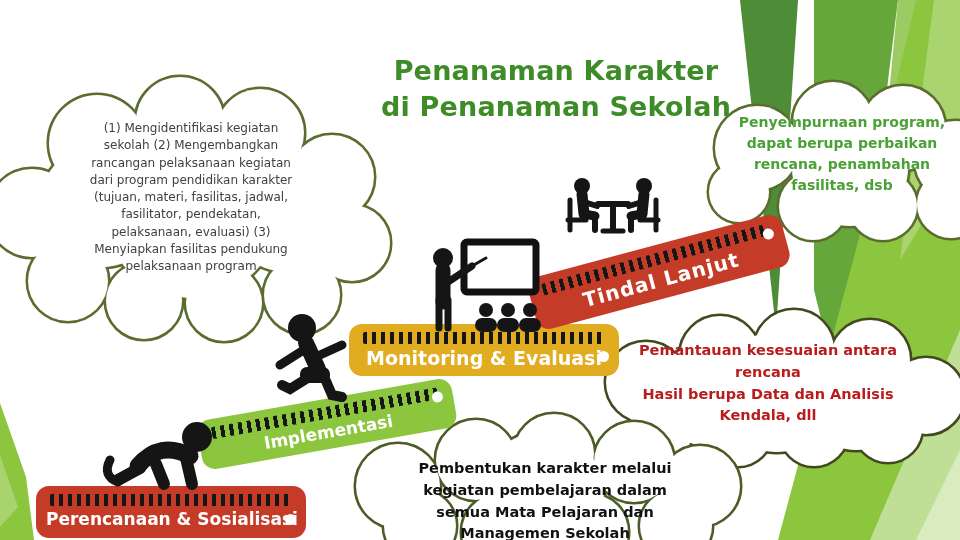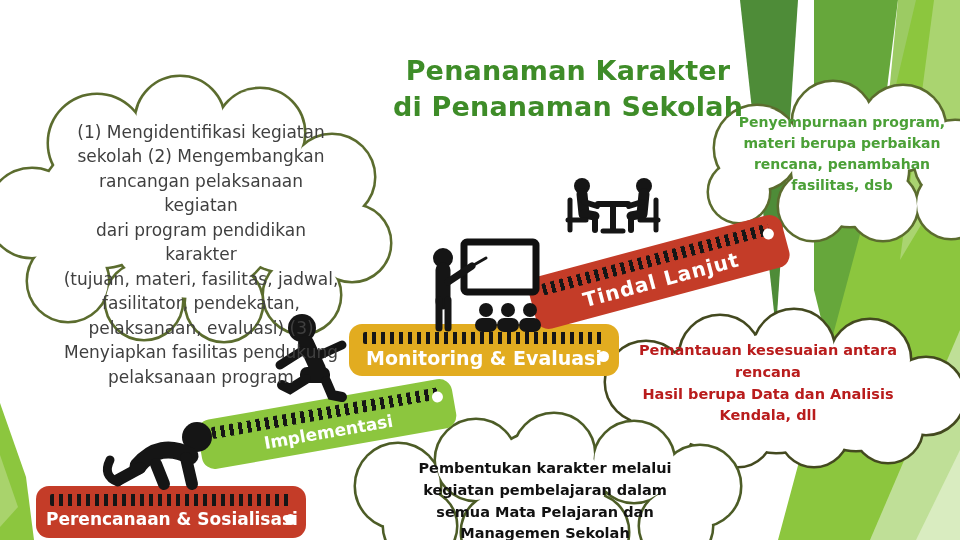--- a/index.html
+++ b/index.html
@@ -5,28 +5,28 @@
   html,body{margin:0;padding:0;}
   .slide{position:relative;width:960px;height:540px;background:#ffffff;overflow:hidden;
          font-family:"DejaVu Sans","Liberation Sans",sans-serif;}
 
   
   .bg-right{position:absolute;left:720px;top:0;width:240px;height:540px;z-index:0;}
   .bg-corner{position:absolute;left:0;top:395px;width:40px;height:145px;z-index:0;}
 
   
   .title{position:absolute;left:378px;top:53px;width:356px;text-align:center;z-index:3;
-         color:#3e8c28;font-weight:800;font-size:27px;line-height:1.32;letter-spacing:0.2px;margin-left:12px;}
+         color:#3e8c28;font-weight:800;font-size:27px;line-height:1.32;letter-spacing:0.2px;}
 
   
   svg.cloud{position:absolute;z-index:2;overflow:visible;}
   svg.cloud g.outline circle{fill:#ffffff;stroke:var(--oc,#5b6c2e);stroke-width:5;}
   svg.cloud g.fillpass circle{fill:#ffffff;stroke:none;}
   .cloud-text{position:absolute;z-index:6;text-align:center;white-space:pre-line;}
-  #ct1{left:62px;top:120px;width:278px;font-size:17px;line-height:1.44;color:#3f3f3f;}
+  #ct1{left:52px;top:120px;width:278px;font-size:12px;line-height:1.44;color:#3f3f3f;}
   #ct2{left:728px;top:112px;width:228px;font-size:14px;font-weight:bold;color:#4ba037;line-height:1.5;}
   #ct3{left:612px;top:340px;width:312px;font-size:14.5px;font-weight:bold;color:#b91c1c;line-height:1.5;}
   #ct4{left:388px;top:458px;width:314px;font-size:14.5px;font-weight:bold;color:#111111;line-height:1.5;}
 
   
   .banner{position:absolute;z-index:4;border-radius:13px;box-sizing:border-box;
           padding:7px 10px 6px;transform-origin:center center;}
   .ticks{height:12px;margin:1px 4px 3px;border-radius:2px;
          background:repeating-linear-gradient(90deg,#161616 0 4px,transparent 4px 9px);}
   .banner .label{display:block;text-align:center;color:#ffffff;font-weight:bold;white-space:nowrap;}
@@ -129,21 +129,21 @@
         <circle cx="128" cy="36" r="40"></circle>
       <circle cx="198" cy="42" r="42"></circle>
         <circle cx="250" cy="75" r="40"></circle>
         <circle cx="246" cy="118" r="34"></circle>
       <circle cx="178" cy="120" r="34"></circle>
         <circle cx="108" cy="120" r="34"></circle>
         <circle cx="34" cy="106" r="30"></circle>
     </g>
     </svg>
   <div class="cloud-text" id="ct2">Penyempurnaan program,
-materi berupa perbaikan
+dapat berupa perbaikan
 rencana, penambahan
 fasilitas,  dsb</div>
 
   <svg class="cloud" style="left:588px;top:316px;--oc:#43491f" width="372" height="142" viewBox="0 0 372 142">
     <g class="outline">
       <circle cx="188" cy="76" r="60"></circle>
         <circle cx="120" cy="78" r="52"></circle>
         <circle cx="268" cy="82" r="52"></circle>
       <circle cx="58" cy="66" r="40"></circle>
         <circle cx="132" cy="40" r="40"></circle>

